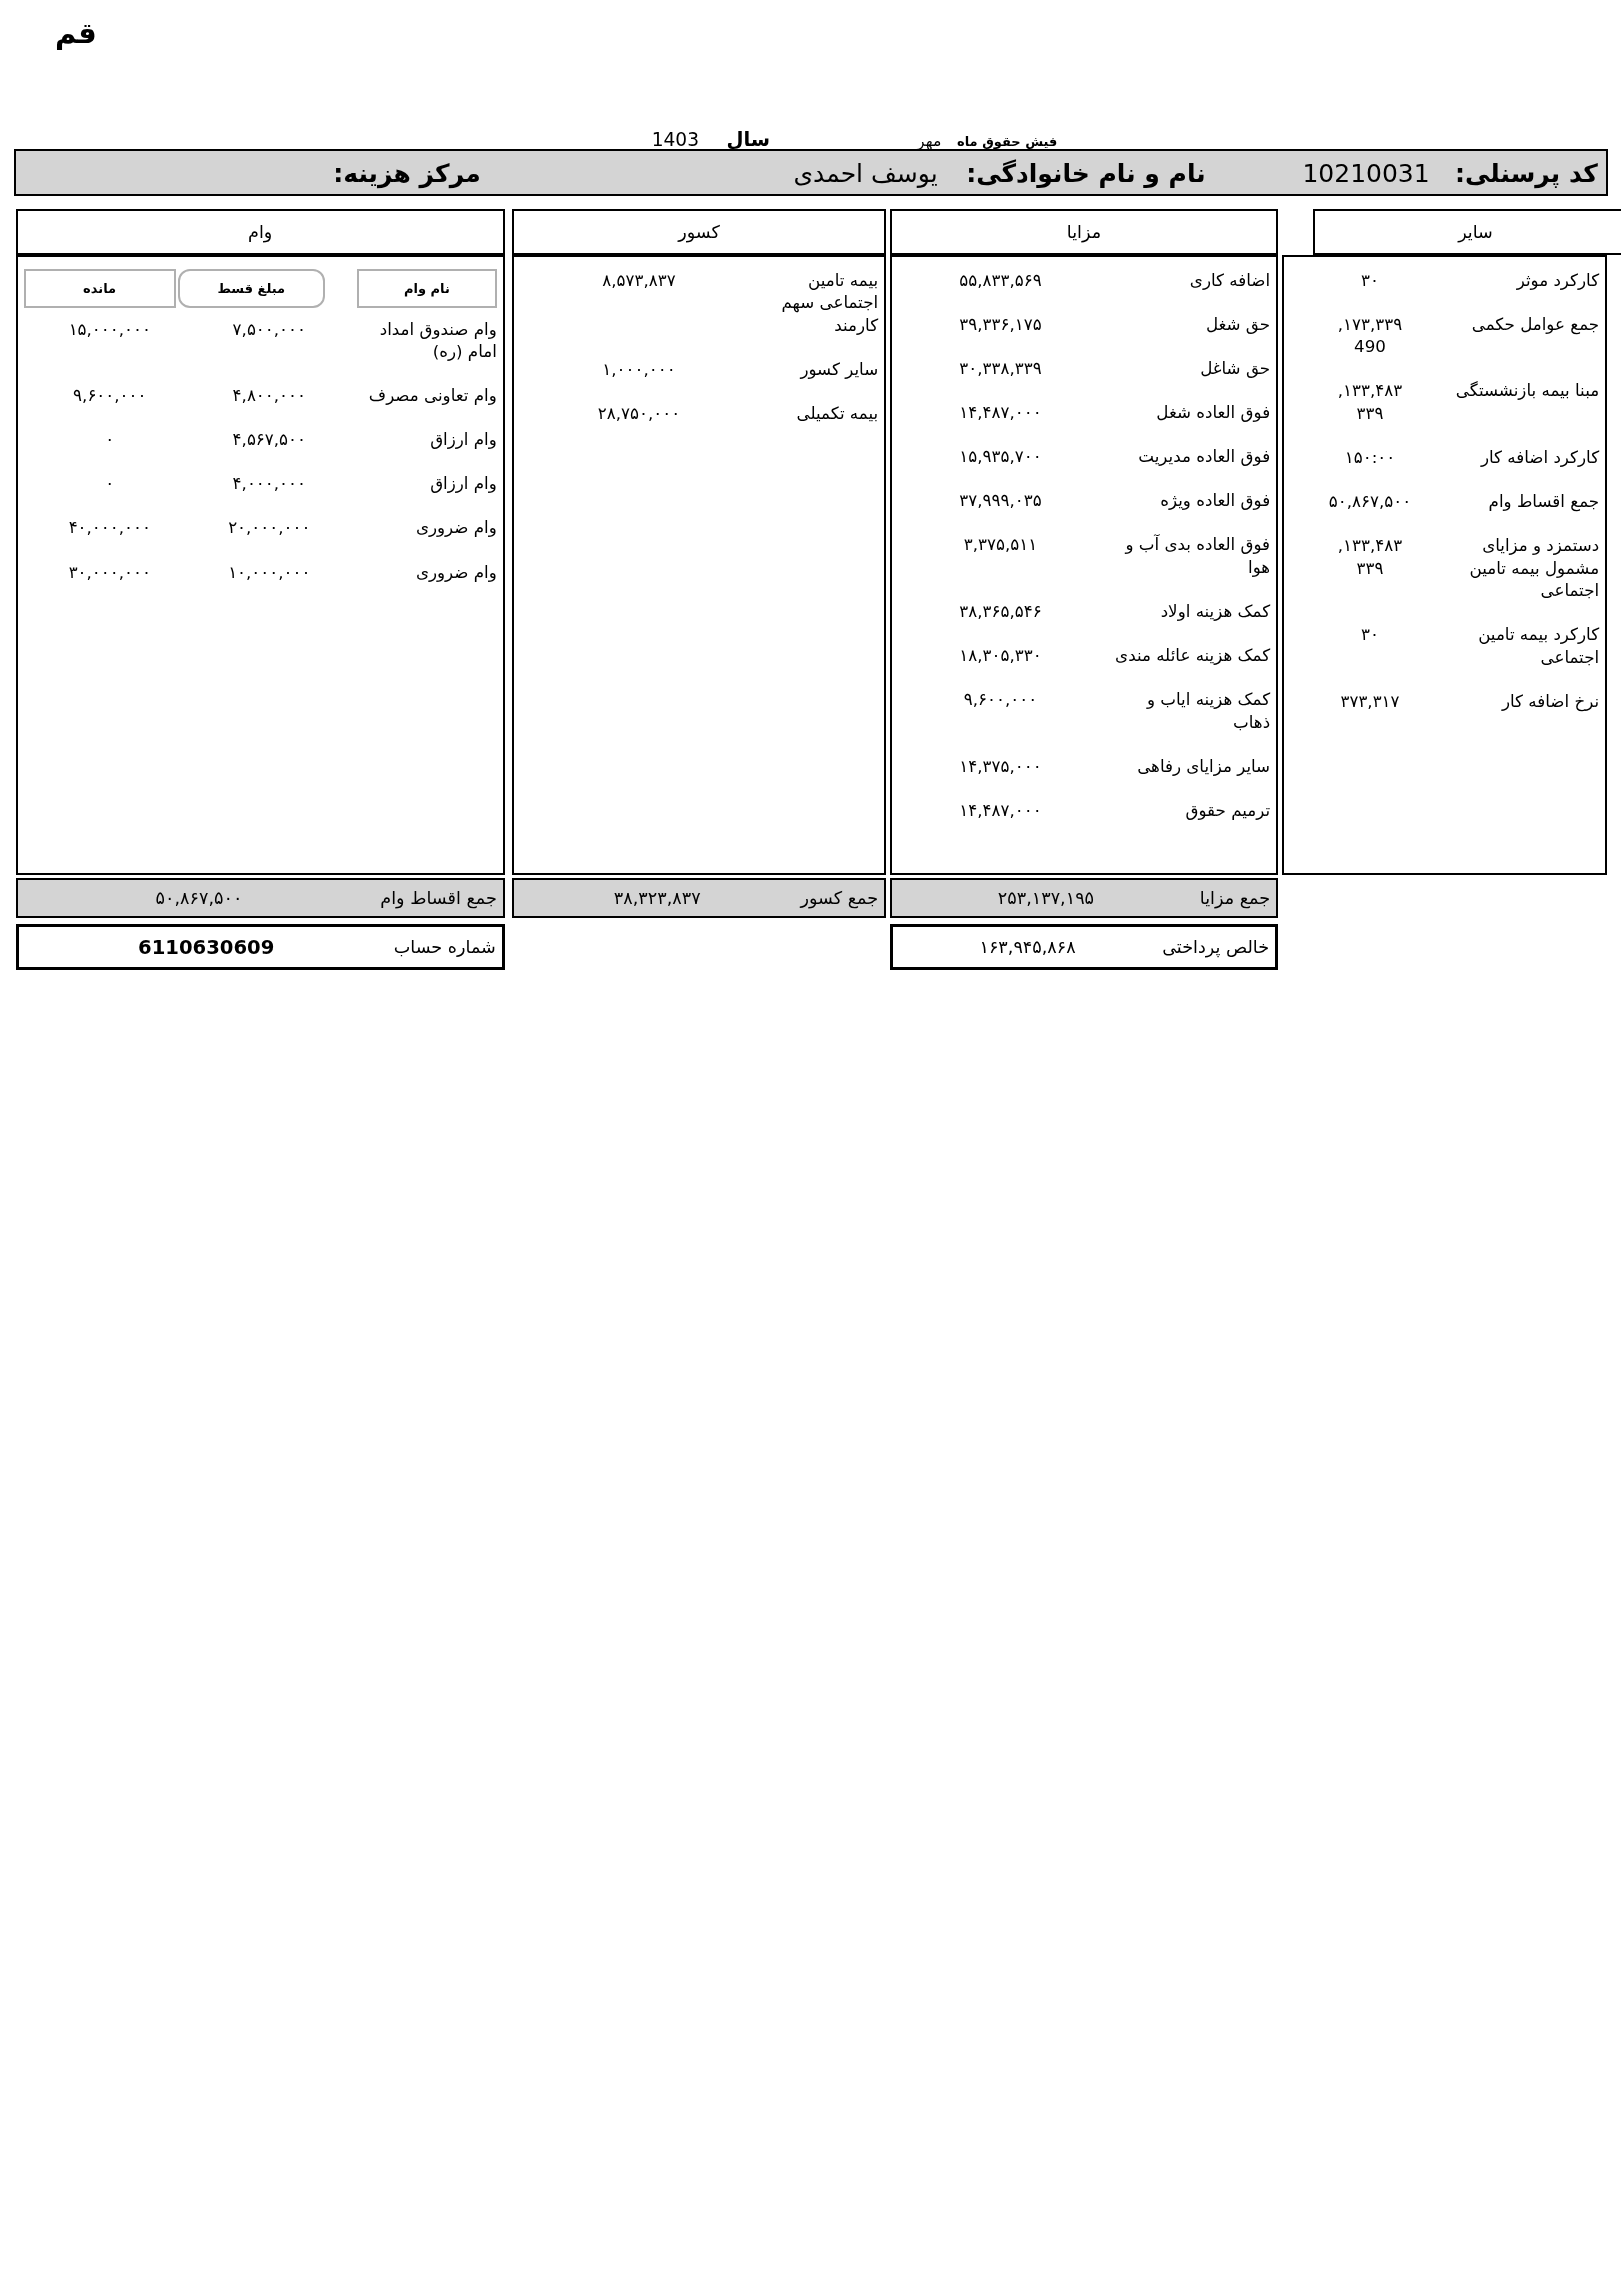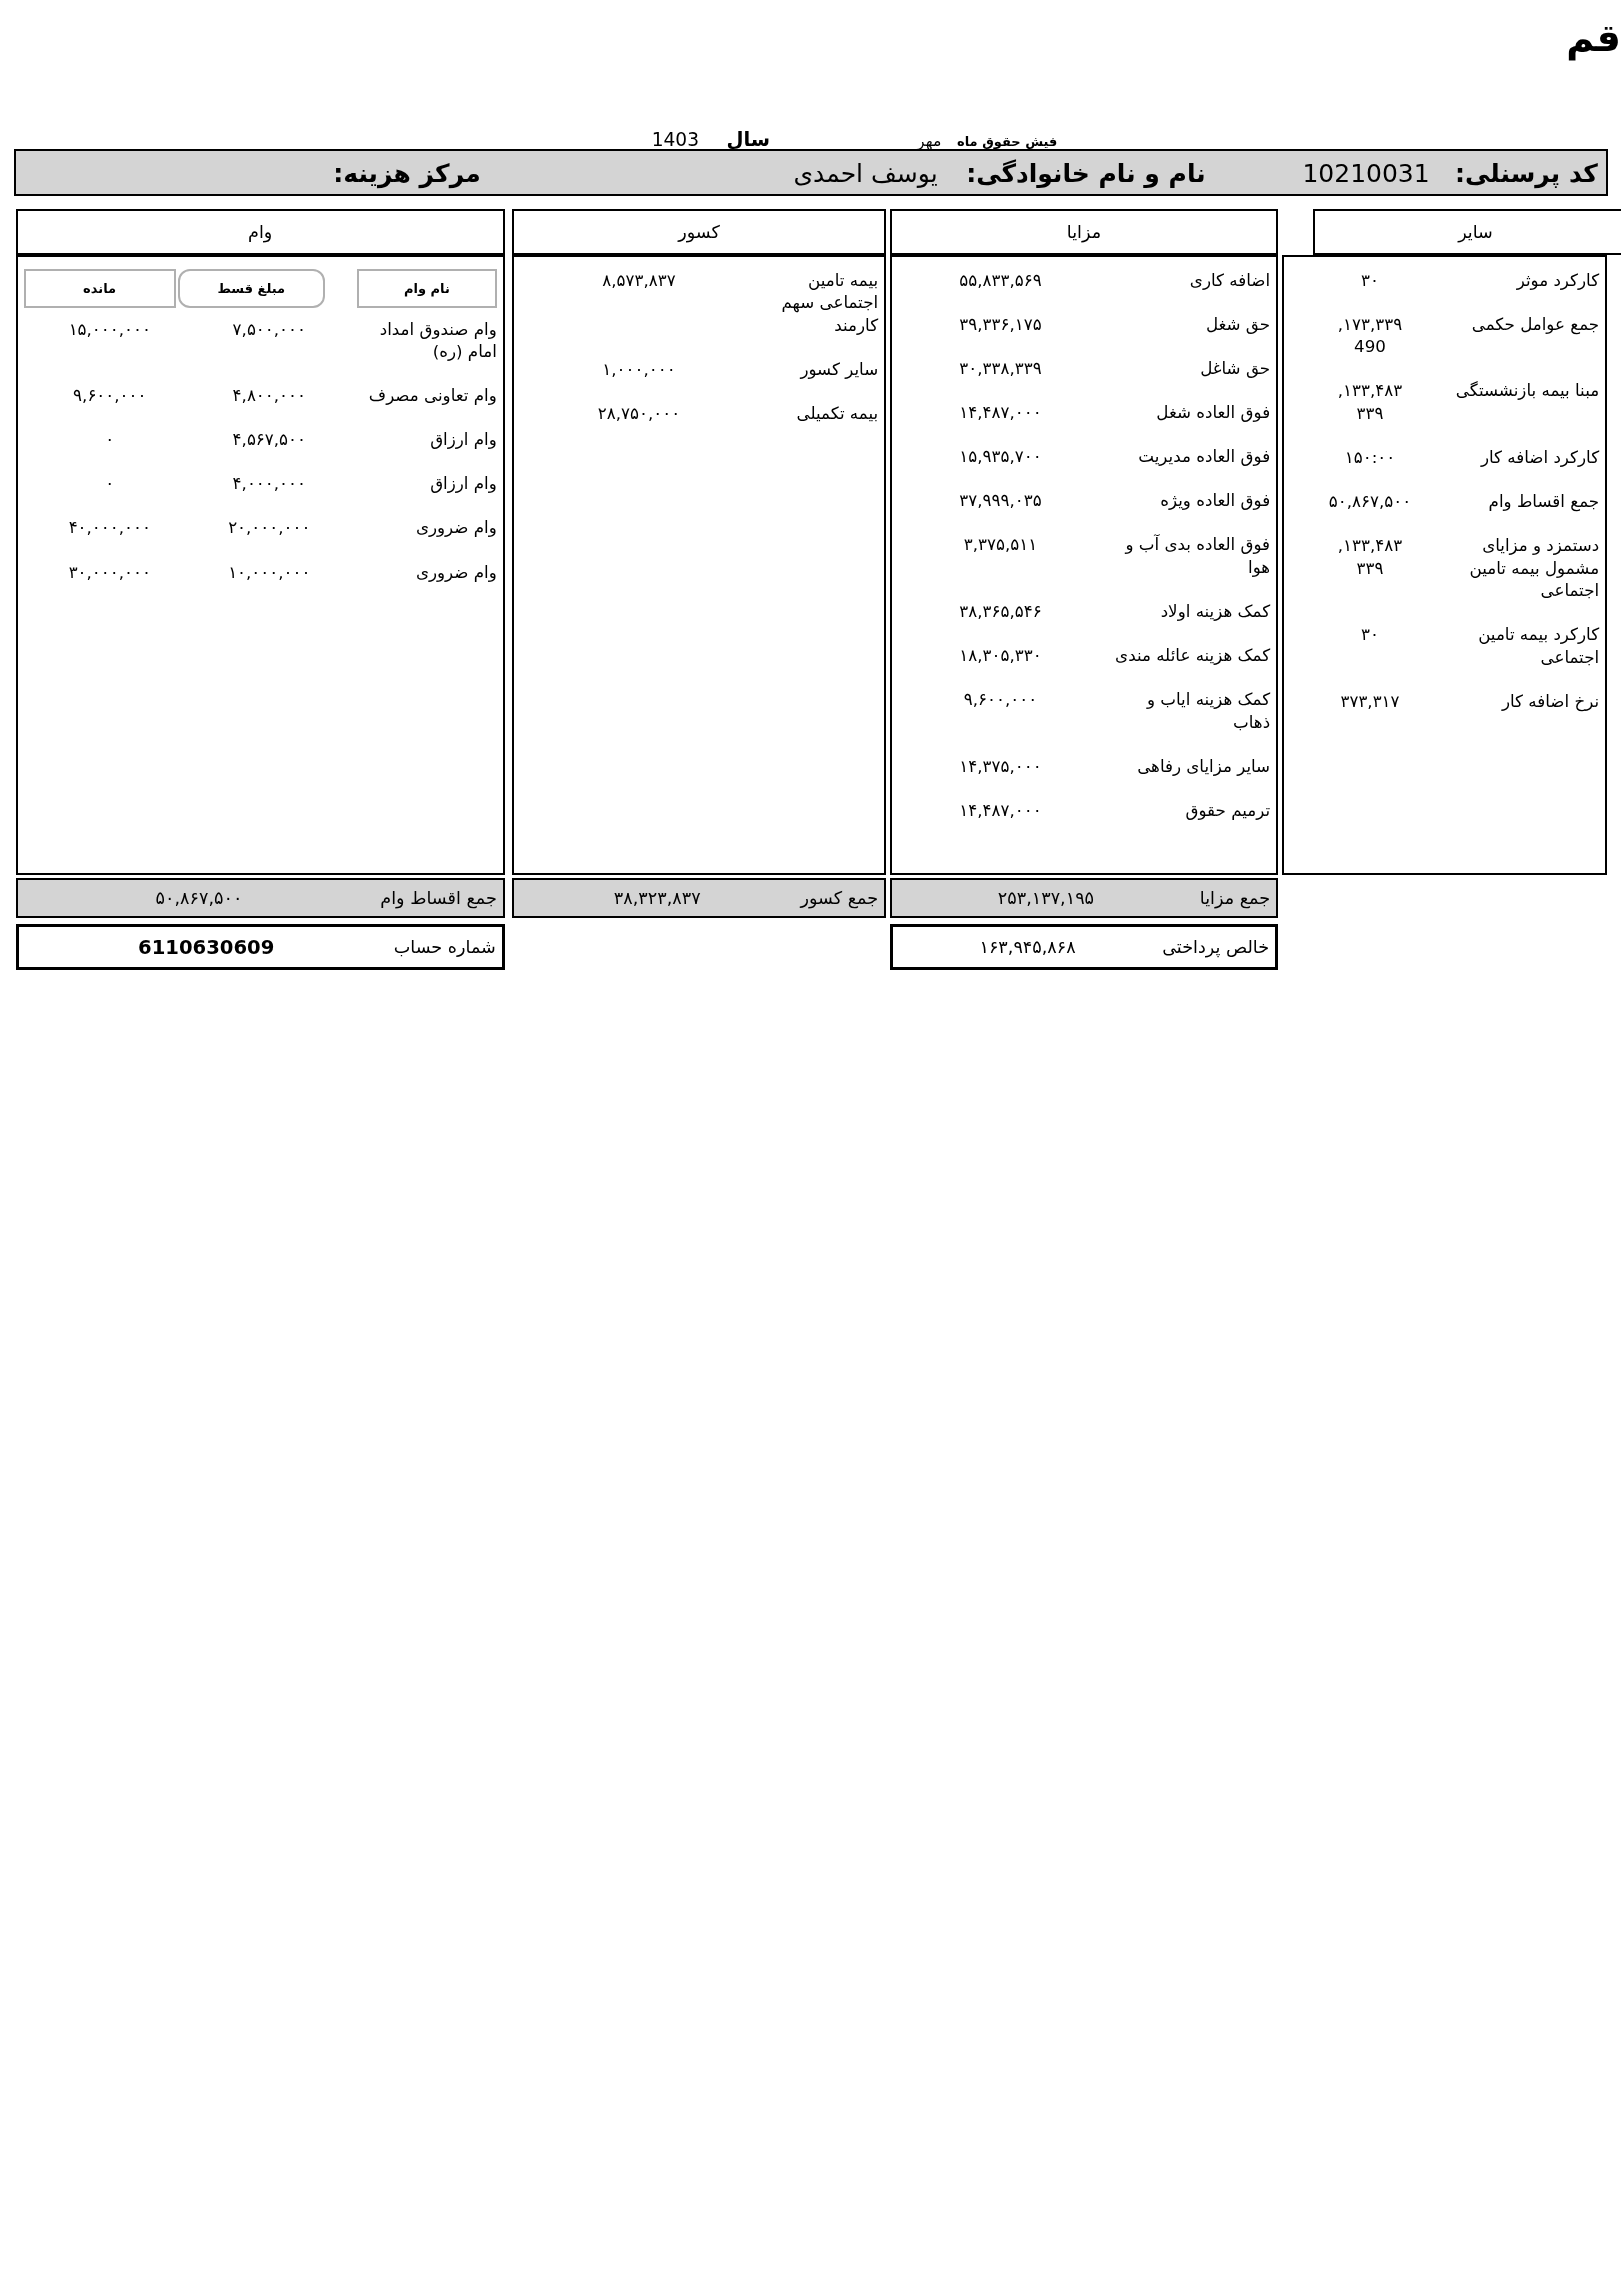--- a/index.html
+++ b/index.html
@@ -2,21 +2,21 @@
 <html dir="rtl" lang="fa"><head>
 <meta charset="utf-8">
 <style>
   html,body{margin:0;padding:0;}
   body{
     width:1621px;height:2293px;position:relative;background:#ffffff;
     font-family:"DejaVu Sans",sans-serif;color:#000;direction:rtl;
   }
   .abs{position:absolute;}
   
-  .city-title{top:15.7px;left:55px;right:0;text-align:right;font-size:38px;font-weight:bold;}
+  .city-title{top:15.7px;left:55px;right:0;text-align:left;font-size:29px;font-weight:bold;}
   .subtitle{top:90px;left:88px;right:0;display:flex;direction:rtl;justify-content:center;align-items:baseline;}
   .sub-main{font-size:13px;font-weight:bold;margin-top:44px;}
   .sub-month{font-size:15.7px;margin-right:15.7px;}
   .sub-yearlabel{font-size:19.6px;font-weight:bold;margin-right:147px;}
   .sub-year{font-size:18.6px;margin-right:27.4px;direction:ltr;}
   
   .topbar{top:149px;left:13.7px;width:1594px;height:47px;background:#d4d4d4;border:2.9px solid #000;box-sizing:border-box;}
   .topbar span{position:absolute;top:50%;transform:translateY(-50%);font-size:25px;white-space:nowrap;}
   .tb-bold{font-weight:bold;}
   .tb-code-label{right:7.8px;}

